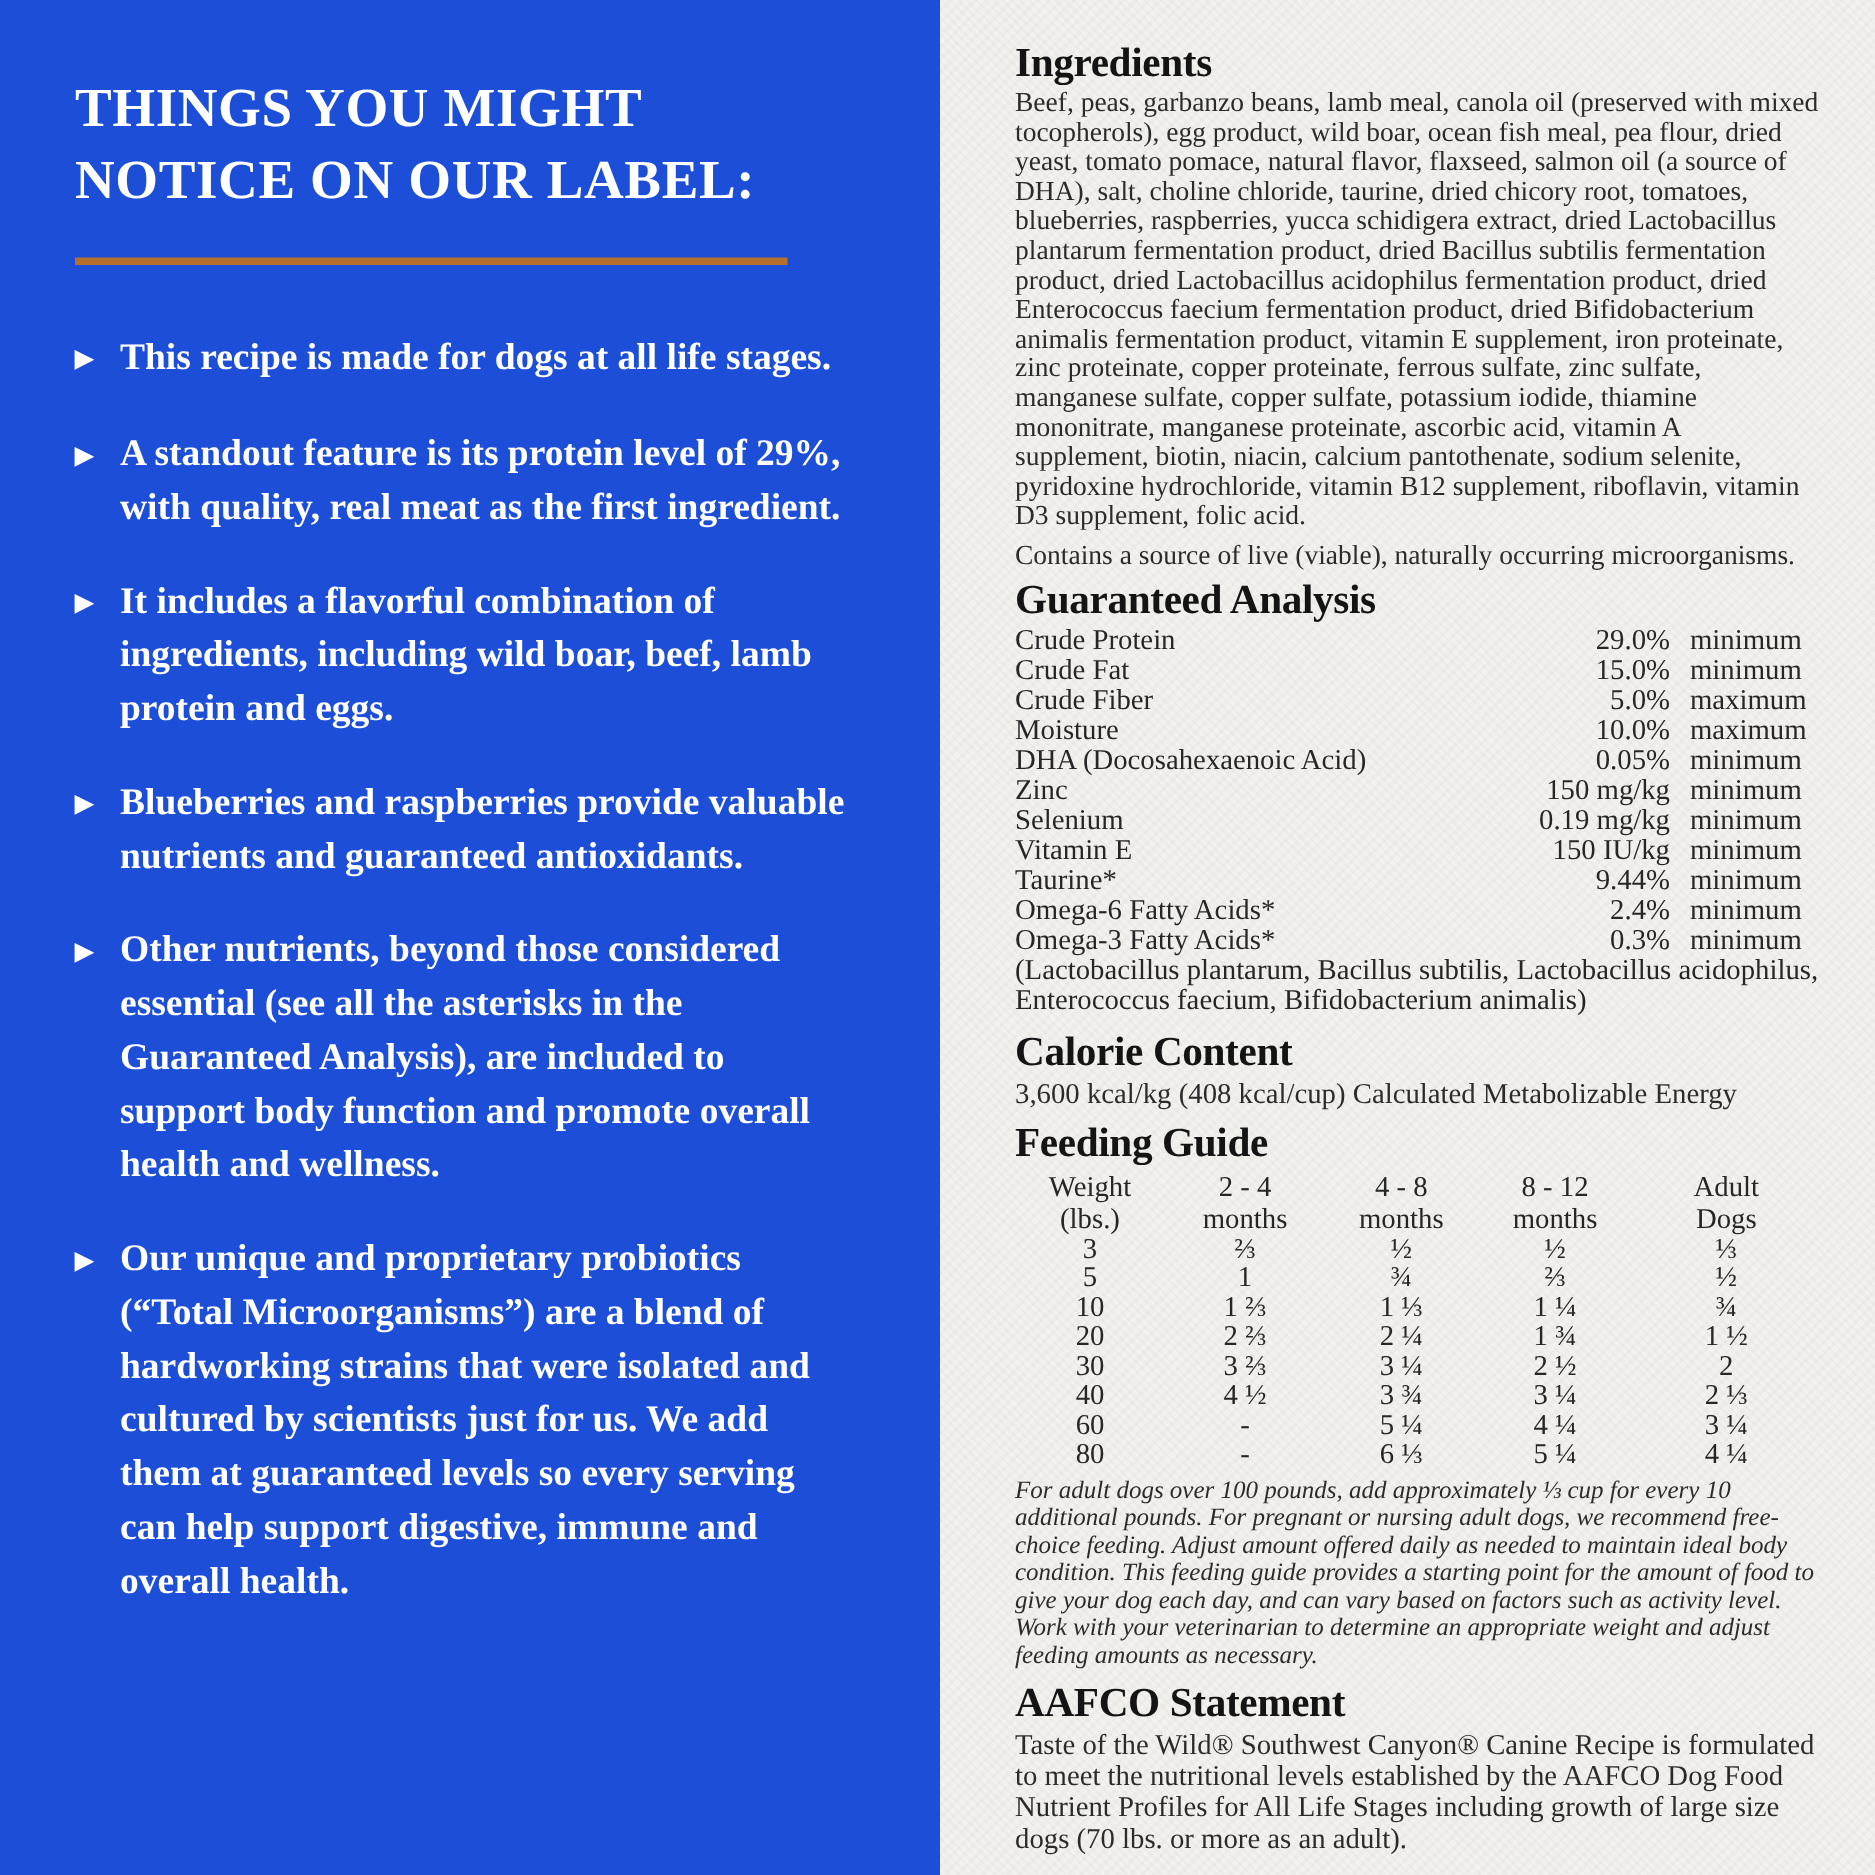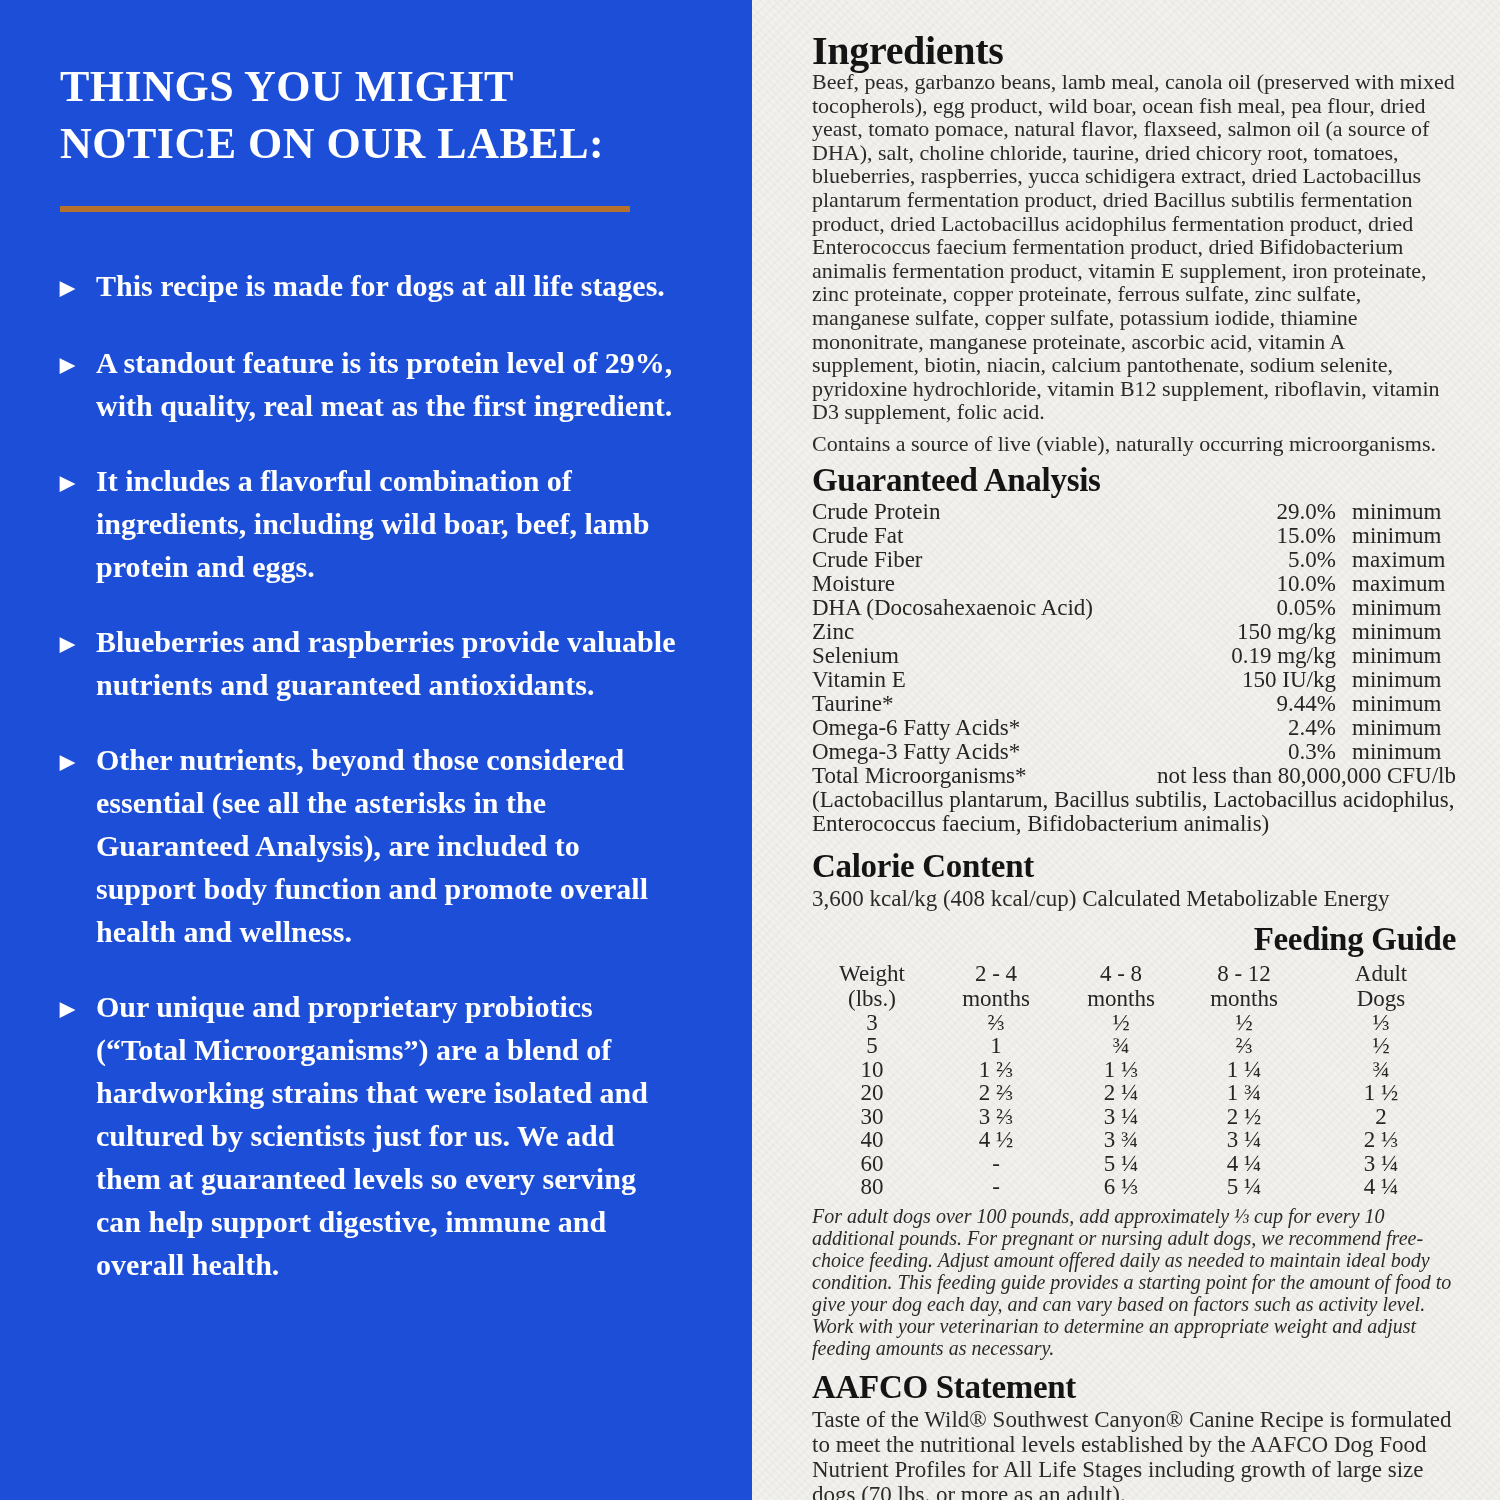--- a/index.html
+++ b/index.html
@@ -39,41 +39,41 @@
     position:absolute;left:752px;top:0;width:748px;height:1500px;
     box-sizing:border-box;padding:34px 44px 0 60px;overflow:hidden;
     color:#262626;
     background-color:#f2f1ed;
     background-image:
       repeating-linear-gradient(45deg, rgba(120,120,115,0.035) 0 2px, rgba(255,255,255,0) 2px 5px),
       repeating-linear-gradient(-45deg, rgba(120,120,115,0.03) 0 3px, rgba(255,255,255,0) 3px 7px);
   }
   .sec-heading{
     font-weight:bold;color:#141414;margin:0 0 2px 0;
-    font-size:40px;line-height:34px;letter-spacing:-0.3px;
+    font-size:33px;line-height:34px;letter-spacing:-0.3px;
   }
   .sec-heading.big{font-size:33px;line-height:36px;}
   .body-text{font-size:22px;line-height:23.6px;margin:0;color:#2b2b2b;}
   .contains-note{font-size:22px;line-height:24px;margin:8px 0 6px 0;color:#2b2b2b;}
 
   
   .ga-rows{margin:2px 0 0 0;}
   .ga-row{display:flex;font-size:23px;line-height:24px;color:#262626;}
   .ga-name{flex:1;}
   .ga-value{flex:0 0 160px;text-align:right;}
   .ga-qual{flex:0 0 120px;padding-left:16px;box-sizing:border-box;}
   .ga-total{display:flex;font-size:23px;line-height:24px;}
   .ga-total .ga-name{flex:0 0 auto;}
   .ga-total .ga-total-value{flex:1;text-align:right;}
   .ga-note{font-size:23px;line-height:24px;margin:0;color:#262626;}
 
   .cal-line{font-size:23px;line-height:25px;margin:0;color:#2b2b2b;} .mt10{margin-top:10px;} .mt12{margin-top:12px;}
 
   
-  .fg-head-row{display:flex;align-items:flex-end;margin:10px 0 0 0;flex-direction:column;}
+  .fg-head-row{display:flex;align-items:flex-start;margin:10px 0 0 0;flex-direction:column;}
   .fg-sub{font-weight:bold;color:#141414;font-size:27px;margin-left:42px;letter-spacing:-0.3px;}
   table.fg{border-collapse:collapse;table-layout:fixed;width:644px;margin-top:4px;}
   table.fg td,table.fg th{
     padding:0;text-align:center;font-weight:normal;
     font-size:23px;line-height:23.5px;color:#262626;
   }
   table.fg th{white-space:pre-line;line-height:25px;}
   col.c1{width:120px;} col.c2{width:128px;} col.c3{width:122px;} col.c4{width:124px;} col.c5{width:150px;}
   .fg-footnote{
     font-style:italic;font-size:20px;line-height:22px;margin:6px 0 0 0;color:#2b2b2b;
@@ -172,24 +172,20 @@
     </div>
     <div class="ga-row">
       <span class="ga-name">Omega-6 Fatty Acids*</span>
       <span class="ga-value">2.4%</span>
       <span class="ga-qual">minimum</span>
     </div>
     <div class="ga-row">
       <span class="ga-name">Omega-3 Fatty Acids*</span>
       <span class="ga-value">0.3%</span>
       <span class="ga-qual">minimum</span>
-    </div>
-    <div class="ga-total">
-      <span class="ga-name">Total Microorganisms*</span>
-      <span class="ga-total-value">not less than 80,000,000 CFU/lb</span>
     </div>
   </div>
   <p class="ga-note">(Lactobacillus plantarum, Bacillus subtilis, Lactobacillus acidophilus, Enterococcus faecium, Bifidobacterium animalis)</p>
 
   <h2 class="sec-heading big mt12">Calorie Content</h2>
   <p class="cal-line">3,600 kcal/kg (408 kcal/cup) Calculated Metabolizable Energy</p>
 
   <div class="fg-head-row">
     <h2 class="sec-heading big" style="margin:0;">Feeding Guide</h2>
   </div>

